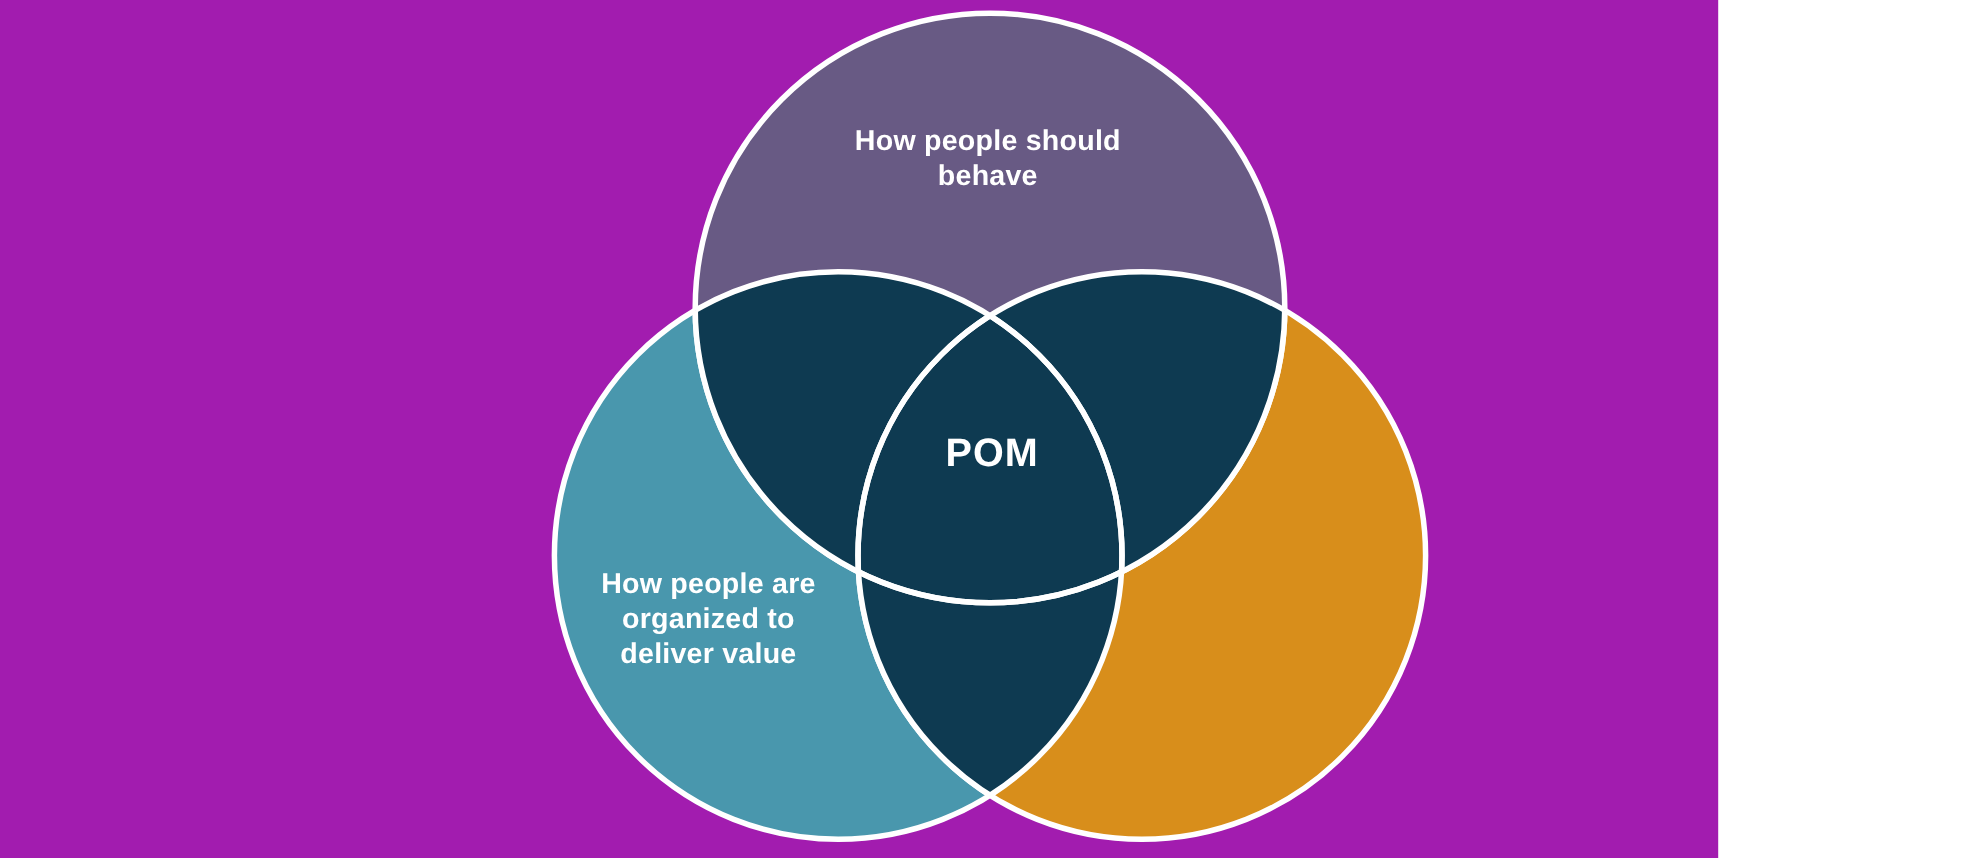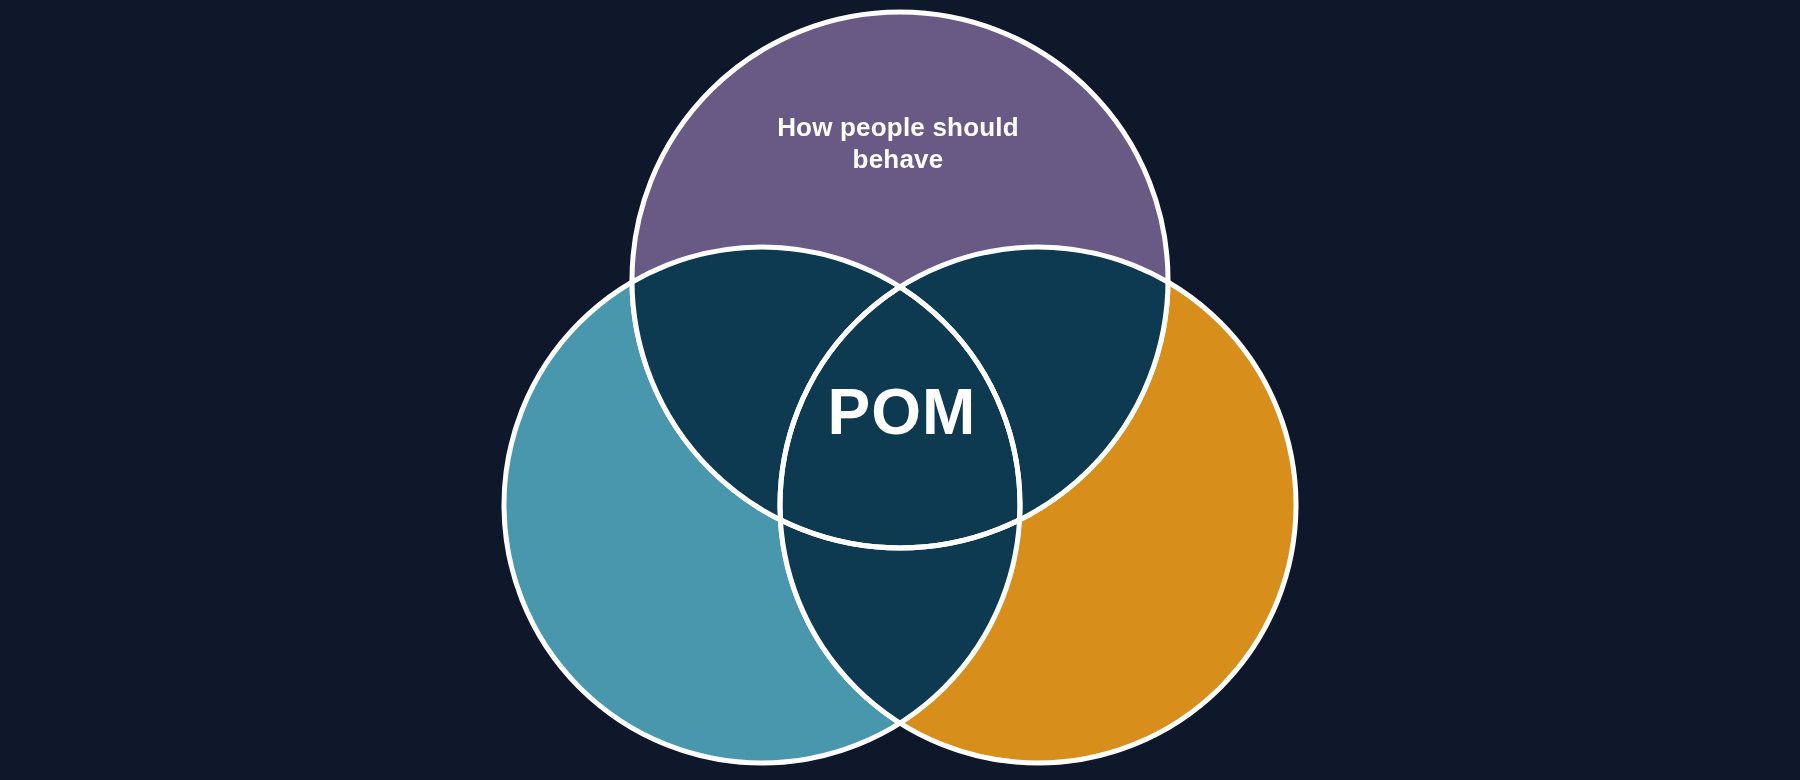--- a/index.html
+++ b/index.html
@@ -2,23 +2,23 @@
 <html><head>
 <meta charset="utf-8">
 <style>
   html, body {
     margin: 0;
     padding: 0;
     background: #ffffff;
   }
   .stage {
     position: relative;
-    width: 1800px;
+    width: 1562px;
     height: 780px;
-    background: #0f172a;
+    background: #a21caf;
     overflow: hidden;
     font-family: "Liberation Sans", sans-serif;
   }
   .stage svg {
     position: absolute;
     inset: 0;
     display: block;
   }
   .label {
     position: absolute;
@@ -30,21 +30,21 @@
     text-align: center;
     white-space: pre-line;
     letter-spacing: 0.2px;
     user-select: none;
   }
   .label-top    { left: 898px;  top: 143px; }
   .label-left   { left: 644px;  top: 562px; }
   .label-right  { left: 1163px; top: 569px; }
   .label-center {
     left: 902px; top: 412px;
-    font-size: 64px;
+    font-size: 36px;
     font-weight: 800;
     letter-spacing: 1px;
     line-height: 54px;
   }
 </style>
 </head>
 <body>
 
 <div class="stage">
 
@@ -83,17 +83,20 @@
     </g>
     <g clip-path="url(#clip-work)" fill="none" stroke-width="5">
       <circle cx="900" cy="280" r="268" stroke="#ffffff"></circle>
       <circle cx="762" cy="505" r="258" stroke="#ffffff"></circle>
     </g>
   </svg>
 
   <div class="label label-top">How people should
 behave</div>
 
+  <div class="label label-left">How people are
+organized to
+deliver value</div>
 
 
   <div class="label label-center">POM</div>
 
 </div>
 
 </body></html>

